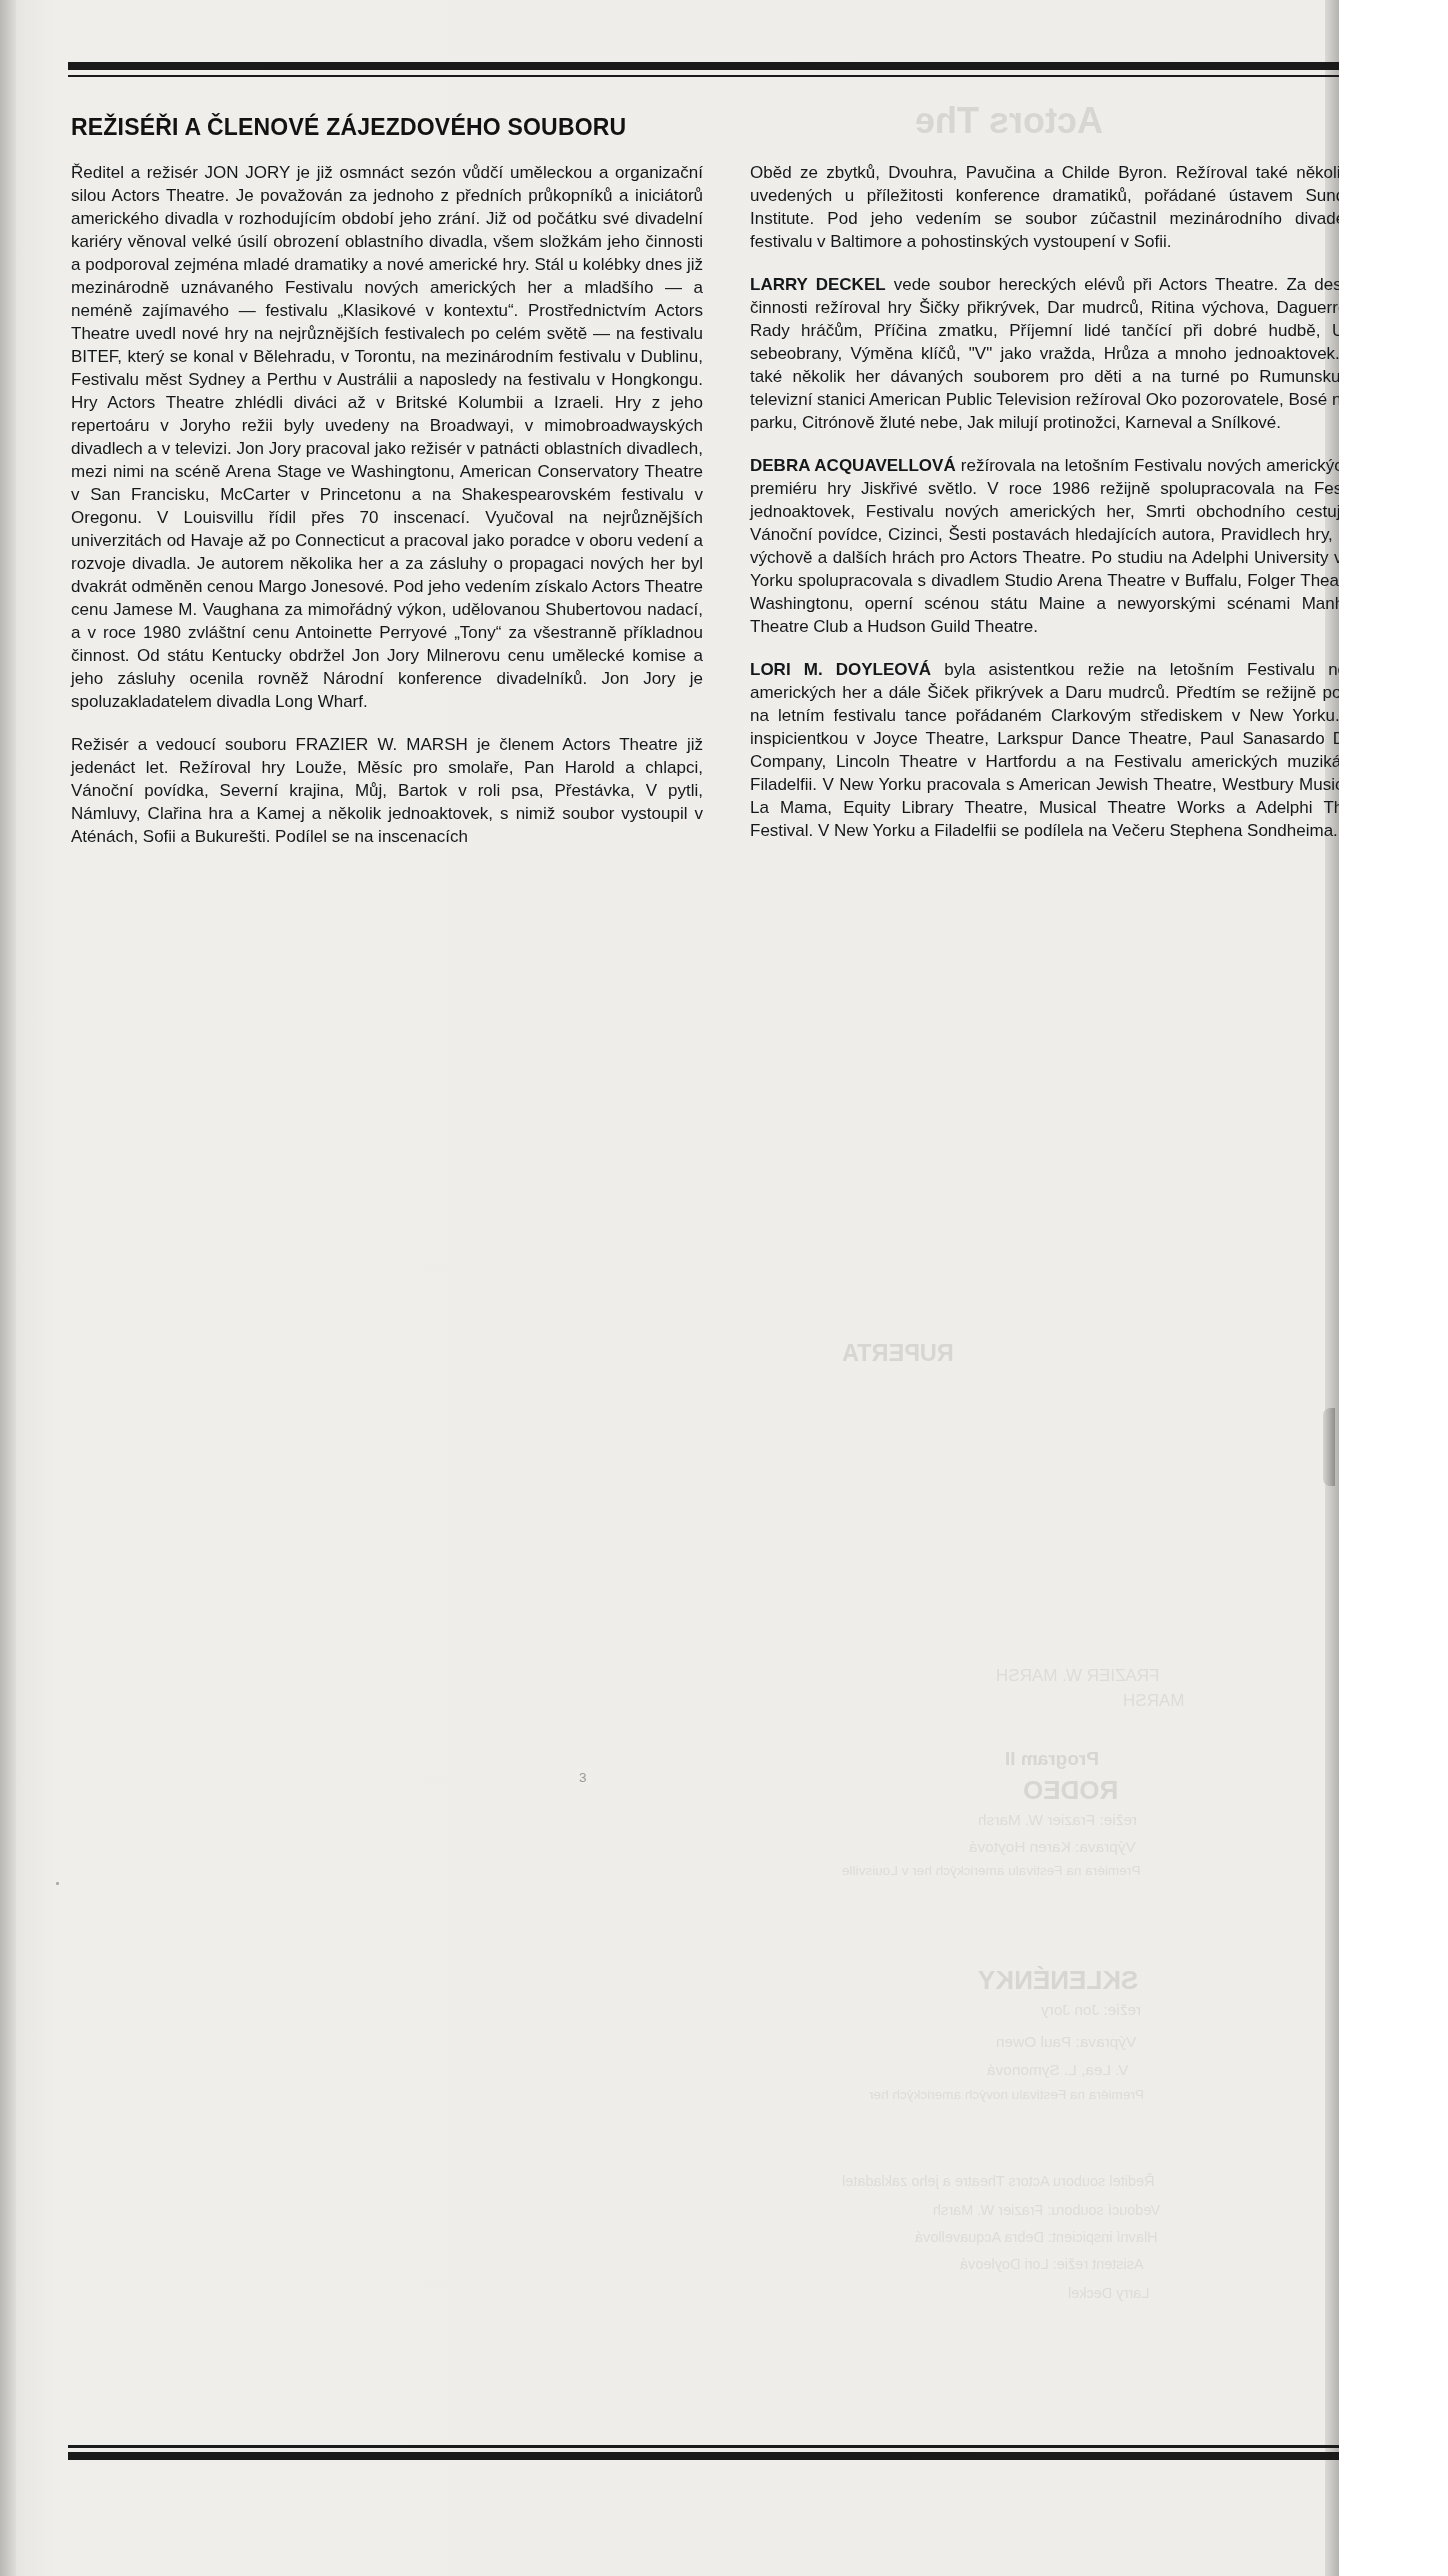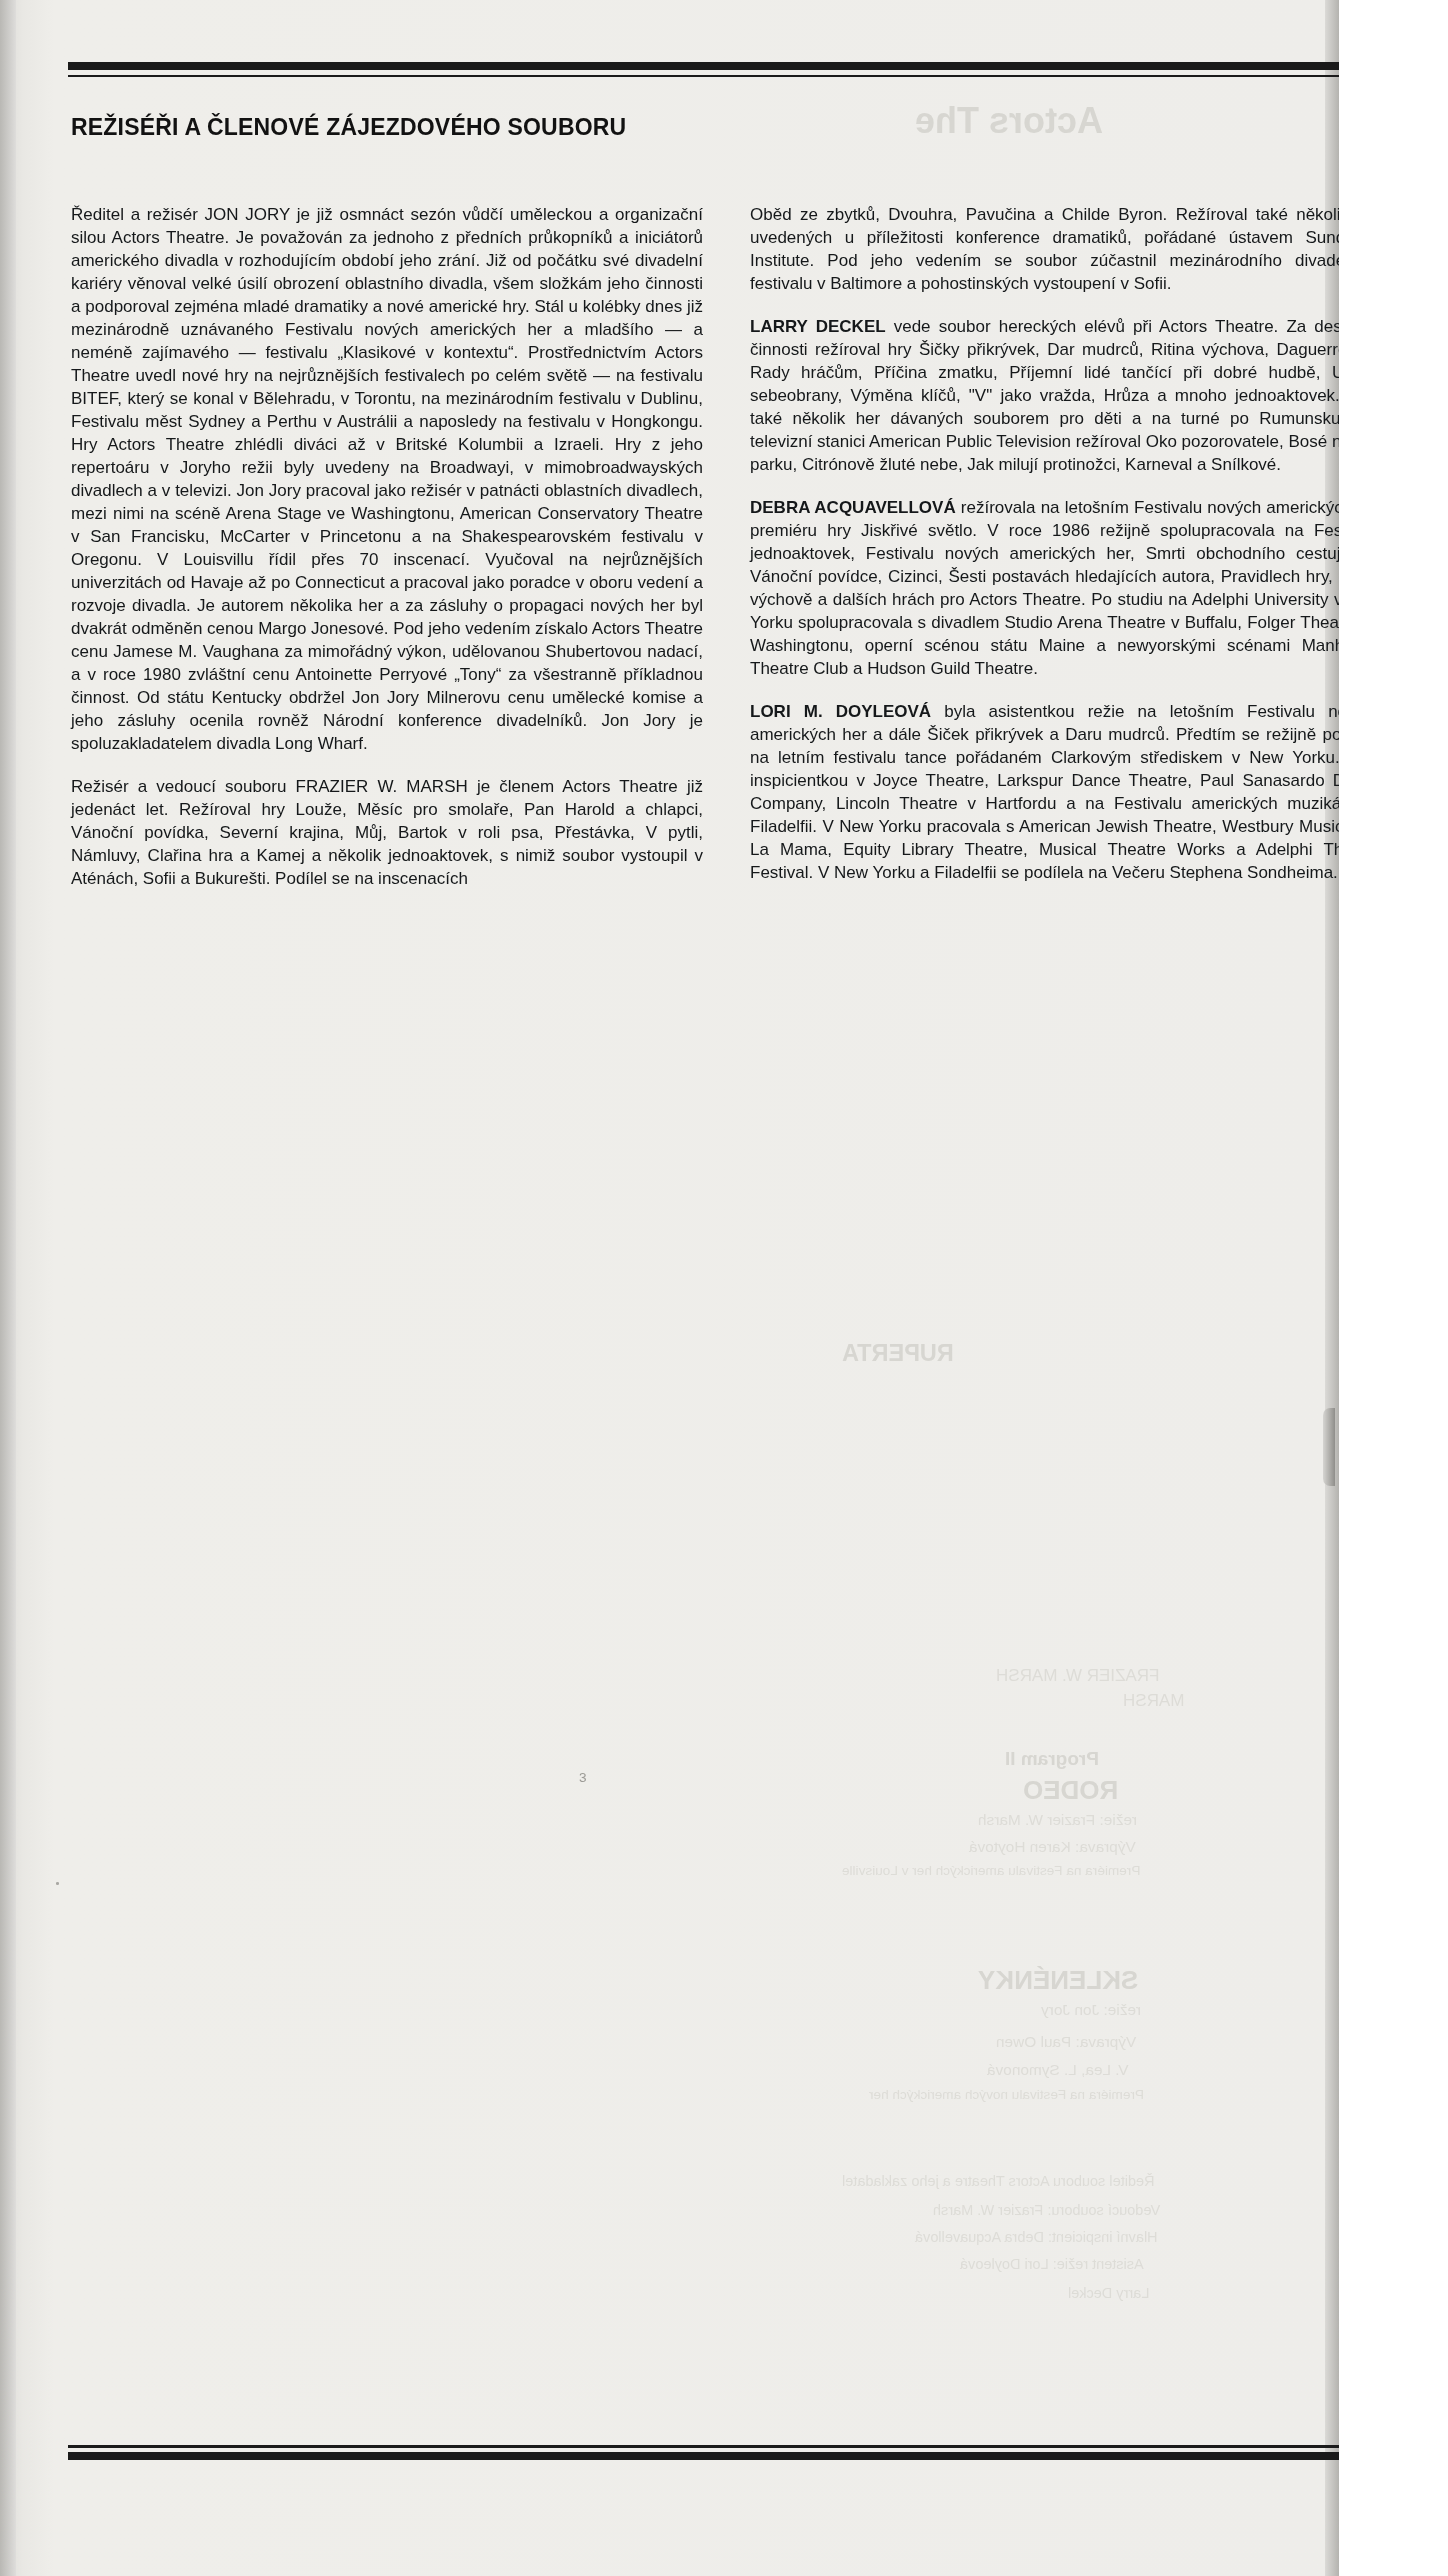--- a/index.html
+++ b/index.html
@@ -92,21 +92,20 @@
   .columns {
     position: absolute;
     left: 71px;
     top: 161px;
     width: 1311px;
     display: flex;
     gap: 47px;
   }
   .col {
     width: 632px;
-    margin-top: 42px;
   }
   p.body {
     margin: 0 0 0 0;
     font-size: 17px;
     line-height: 23px;
     text-align: justify;
     color: #15181a;
     text-indent: 0;
     hyphens: auto;
   }

